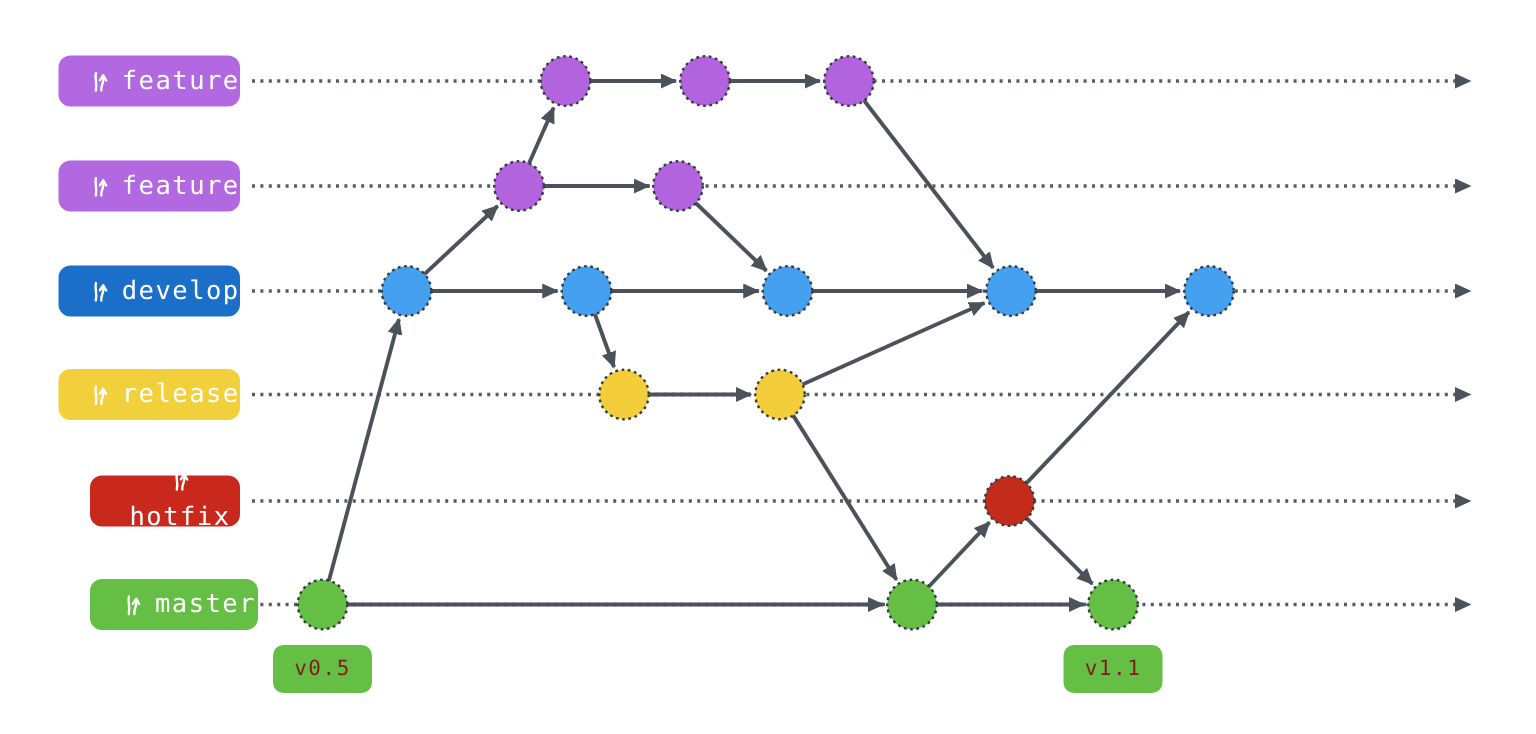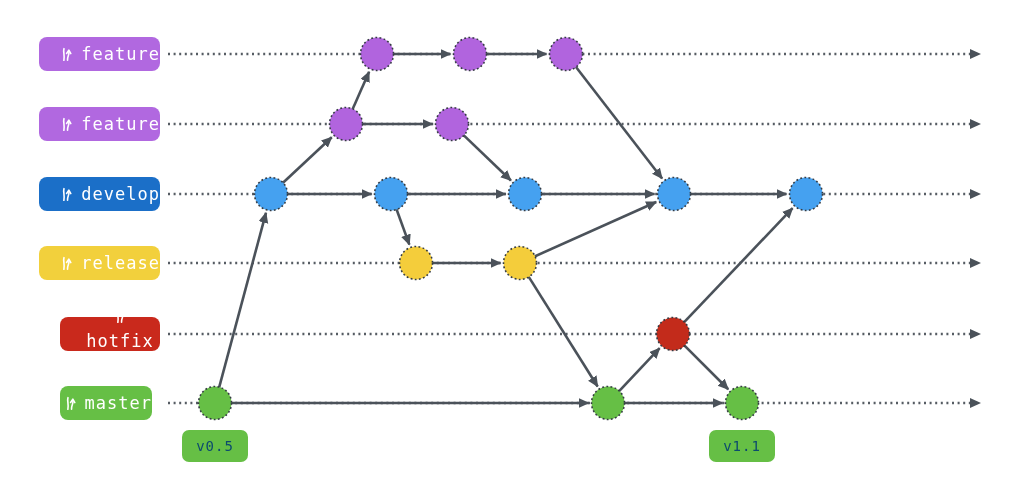--- a/index.html
+++ b/index.html
@@ -7,37 +7,37 @@
     position:relative;
     width:1024px;height:489px;
     background:#ffffff;
     font-family:"DejaVu Sans Mono","Liberation Mono",monospace;
     overflow:hidden;
   }
   #diagram-svg{position:absolute;left:0;top:0;}
   .branch-label{
     position:absolute;
     height:34px;
-    display:flex;align-items:center;justify-content:flex-end;
+    display:flex;align-items:center;justify-content:center;
     gap:7px;
     border-radius:8px;
     color:#ffffff;
     font-size:17px;
     letter-spacing:1px;
     box-sizing:border-box;
     z-index:2;
     padding-left:20px;
   }
   .branch-label svg{display:block;flex:0 0 auto;}
   .tag-label{
     position:absolute;
     height:32px;width:66px;
     display:flex;align-items:center;justify-content:center;
     border-radius:7px;
-    color:#0c4a6e;
+    color:#7f1d1d;
     font-size:14px;
     letter-spacing:1px;
     z-index:2;
   }
 </style>
 </head>
 <body>
 
 <div class="canvas">
 
@@ -125,21 +125,21 @@
     <span>release</span>
   </div>
   <div class="branch-label" style="left: 60px; top: 317px; width: 100px; background: rgb(201, 41, 28); flex-direction: column;">
     <svg width="15" height="15" viewBox="0 0 16 16">
         <path d="M5.3 1.8 C4.2 5.2 6.3 8.4 5.2 14.2" stroke="#fff" stroke-width="1.7" fill="none" stroke-linecap="round"></path>
         <path d="M10.6 5.6 C10.9 8.8 8.8 10.2 9.1 14.2" stroke="#fff" stroke-width="1.7" fill="none" stroke-linecap="round"></path>
         <path d="M8.1 6.9 L10.5 3.4 L12.6 7.1" stroke="#fff" stroke-width="1.7" fill="none" stroke-linecap="round" stroke-linejoin="round"></path>
       </svg>
     <span>hotfix</span>
   </div>
-  <div class="branch-label" style="left: 60px; top: 386px; width: 92px; background: rgb(102, 191, 69);">
+  <div class="branch-label" style="left: 60px; top: 386px; width: 112px; background: rgb(102, 191, 69);">
     <svg width="15" height="15" viewBox="0 0 16 16">
         <path d="M5.3 1.8 C4.2 5.2 6.3 8.4 5.2 14.2" stroke="#fff" stroke-width="1.7" fill="none" stroke-linecap="round"></path>
         <path d="M10.6 5.6 C10.9 8.8 8.8 10.2 9.1 14.2" stroke="#fff" stroke-width="1.7" fill="none" stroke-linecap="round"></path>
         <path d="M8.1 6.9 L10.5 3.4 L12.6 7.1" stroke="#fff" stroke-width="1.7" fill="none" stroke-linecap="round" stroke-linejoin="round"></path>
       </svg>
     <span>master</span>
   </div>
 
   <div class="tag-label" style="left: 182px; top: 430px; background: rgb(102, 191, 69);">
     <span>v0.5</span>

